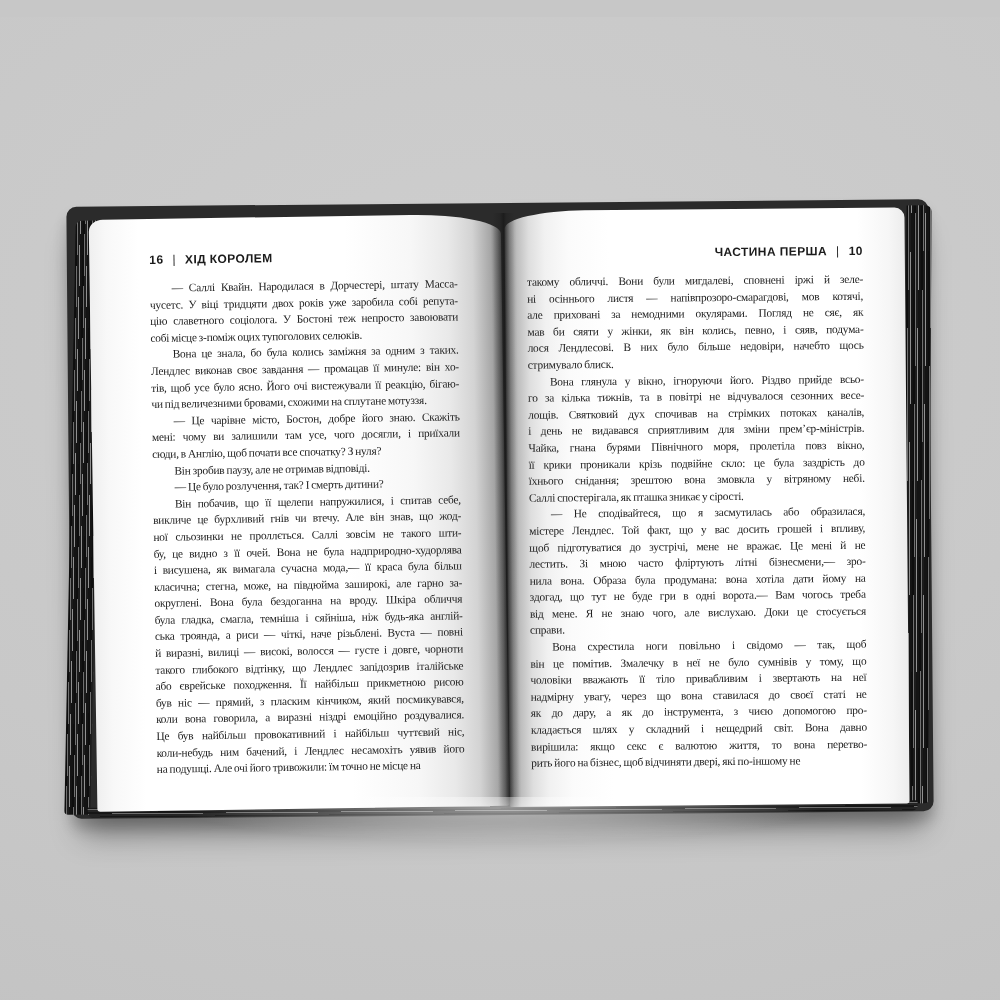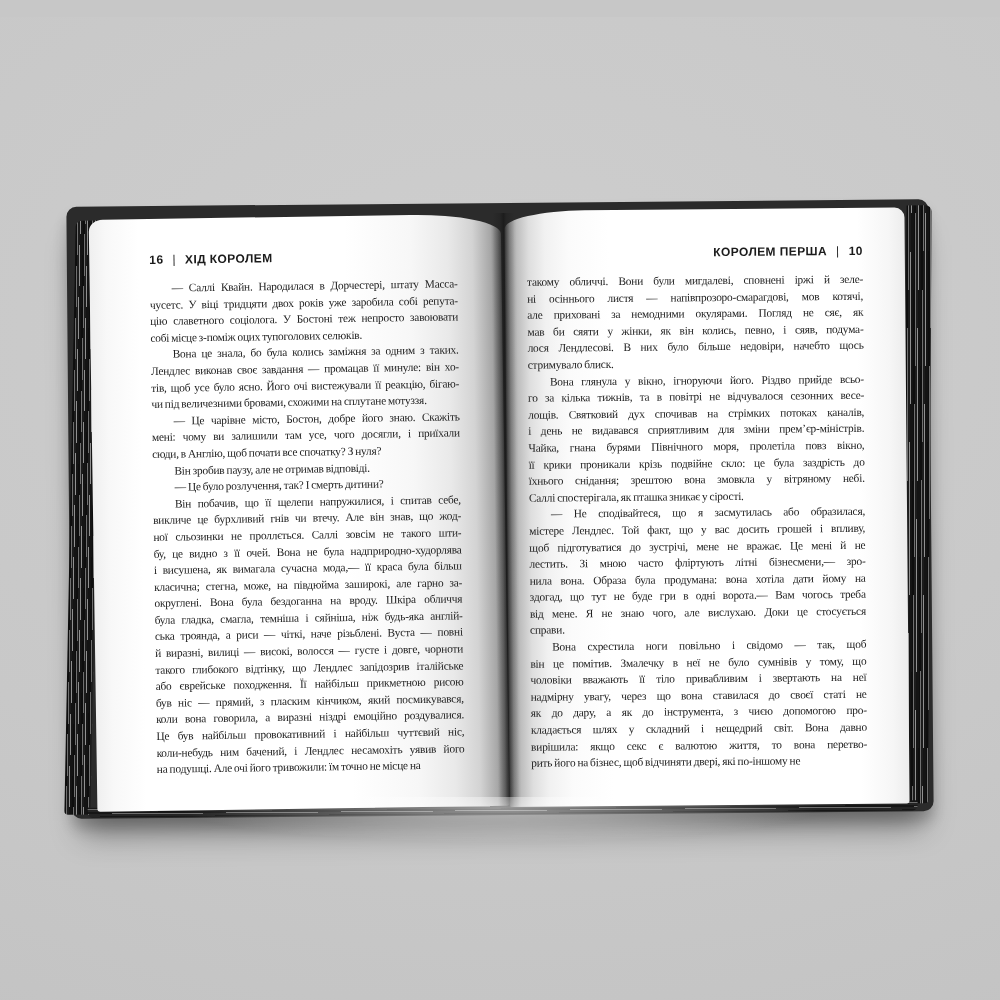--- a/index.html
+++ b/index.html
@@ -99,21 +99,21 @@
               <div class="line">коли-небудь ним бачений, і Лендлес несамохіть уявив його</div>
               <div class="line last">на подушці. Але очі його тривожили: їм точно не місце на</div>
             </div>
           </div>
       </div>
     </div>
 
     <div class="page page-right">
       <div class="text-area text-right">
         <div class="hdr hdr-right">
-          <span>КОРОЛЕМ ПЕРША</span><span class="hdr-sep">|</span><span>10</span>
+          <span>ЧАСТИНА ПЕРША</span><span class="hdr-sep">|</span><span>10</span>
         </div>
         <div class="body">
             <div class="para">
               <div class="line">такому обличчі. Вони були мигдалеві, сповнені іржі й зеле-</div>
               <div class="line">ні осіннього листя — напівпрозоро-смарагдові, мов котячі,</div>
               <div class="line">але приховані за немодними окулярами. Погляд не сяє, як</div>
               <div class="line">мав би сяяти у жінки, як він колись, певно, і сяяв, подума-</div>
               <div class="line">лося Лендлесові. В них було більше недовіри, начебто щось</div>
               <div class="line last">стримувало блиск.</div>
             </div>

